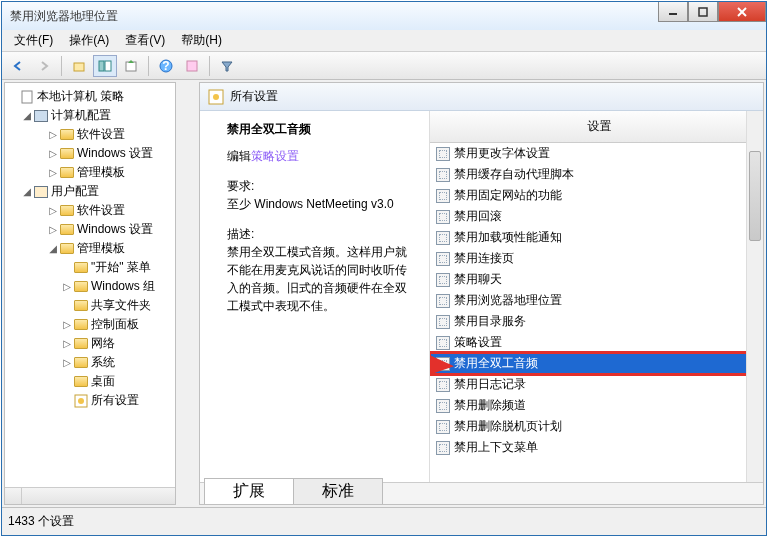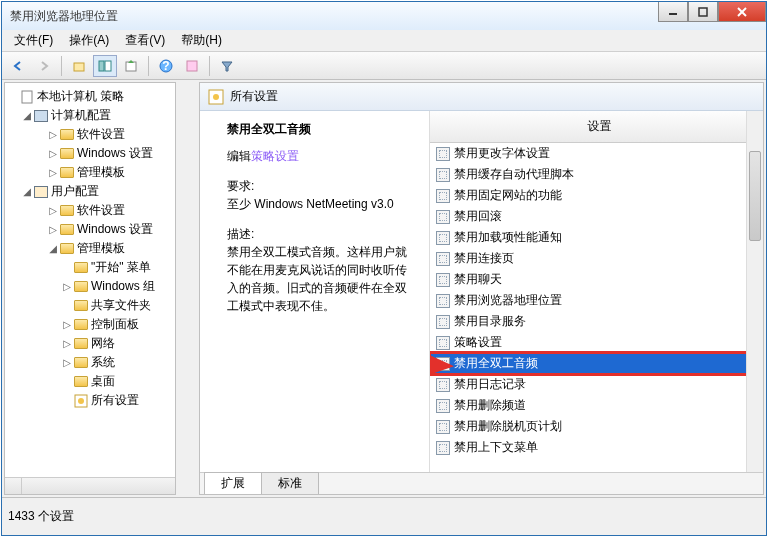--- a/index.html
+++ b/index.html
@@ -49,23 +49,23 @@
 .colhead span { flex:1; }
 .items { flex:1; overflow:auto; position:relative;}
 .arrow-annot{position:absolute;left:-160px;top:175px;pointer-events:none;z-index:5;}
 .item { display:flex; align-items:center; padding:2px 6px; cursor:pointer; gap:4px; }
 .item.selected { background:#1e69d2; color:#fff; outline:3px solid #e3302b; outline-offset:-1px;}
 .item .iicon { width:14px;height:14px; border:1px solid #8899aa; background:#f4f4f4; position:relative;}
 .item .iicon::after{content:"";position:absolute;left:2px;top:2px;right:2px;bottom:2px;border:1px dotted #9ab;}
 .vscroll{position:absolute;right:0;top:0;bottom:0;width:17px;background:#f0f0f0;border-left:1px solid #ddd;}
 .vscroll .thumb{position:absolute;left:2px;right:2px;top:40px;height:90px;background:linear-gradient(#e4e4e4,#c9c9c9);border:1px solid #aaa;border-radius:2px;}
 .tabs { height:22px; border-top:1px solid #ccc; display:flex; align-items:flex-end; padding-left:4px; background:#f4f4f4;}
-.tab { padding:2px 16px; border:1px solid #bbb; border-bottom:none; background:#fff; margin-right:-1px; cursor:pointer; font-size:12px;}
+.tab { padding:2px 28px; border:1px solid #bbb; border-bottom:none; background:#fff; margin-right:-1px; cursor:pointer; font-size:16px;}
 .tab.inactive { background:#ececec; }
-.status { height:38px; border-top:1px solid #c0c0c0; background:#f0f0f0; display:flex; align-items:center; padding-left:6px; }
+.status { height:28px; border-top:1px solid #c0c0c0; background:#f0f0f0; display:flex; align-items:center; padding-left:6px; }
 </style>
 </head>
 <body>
 
 <div class="window">
   <div class="titlebar">
     <span class="title">禁用浏览器地理位置</span>
     <div class="winbtns">
       <div class="winbtn">
           <svg width="10" height="10">

